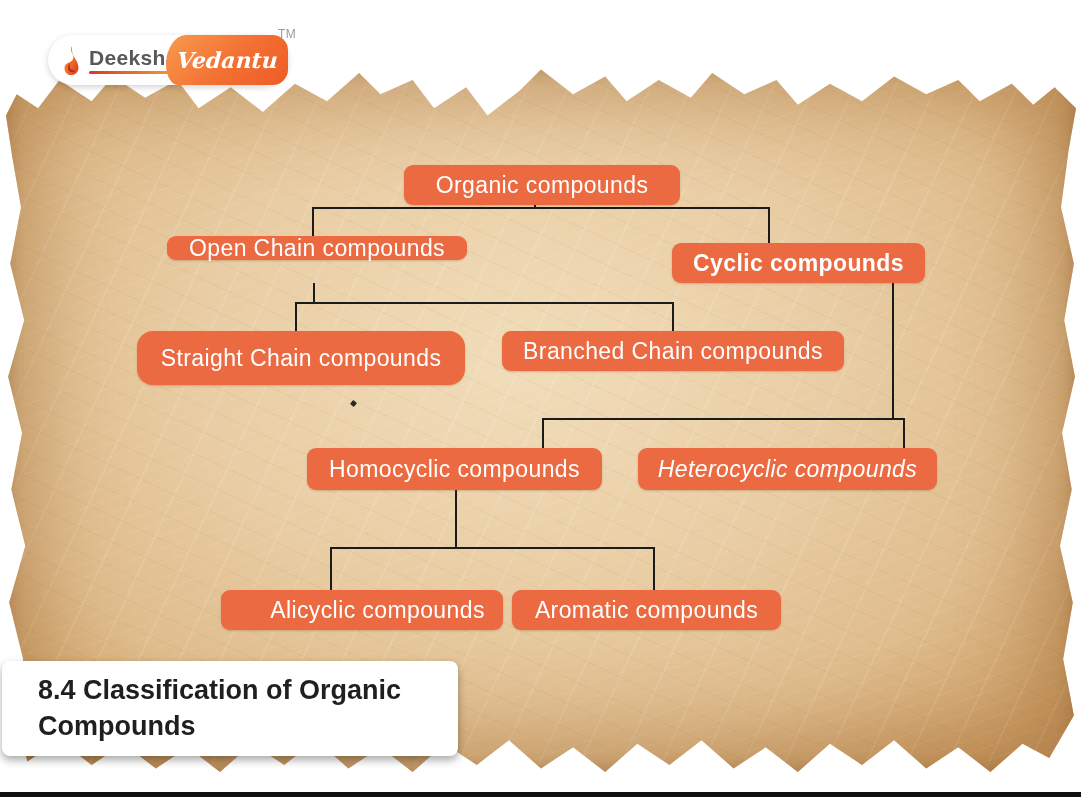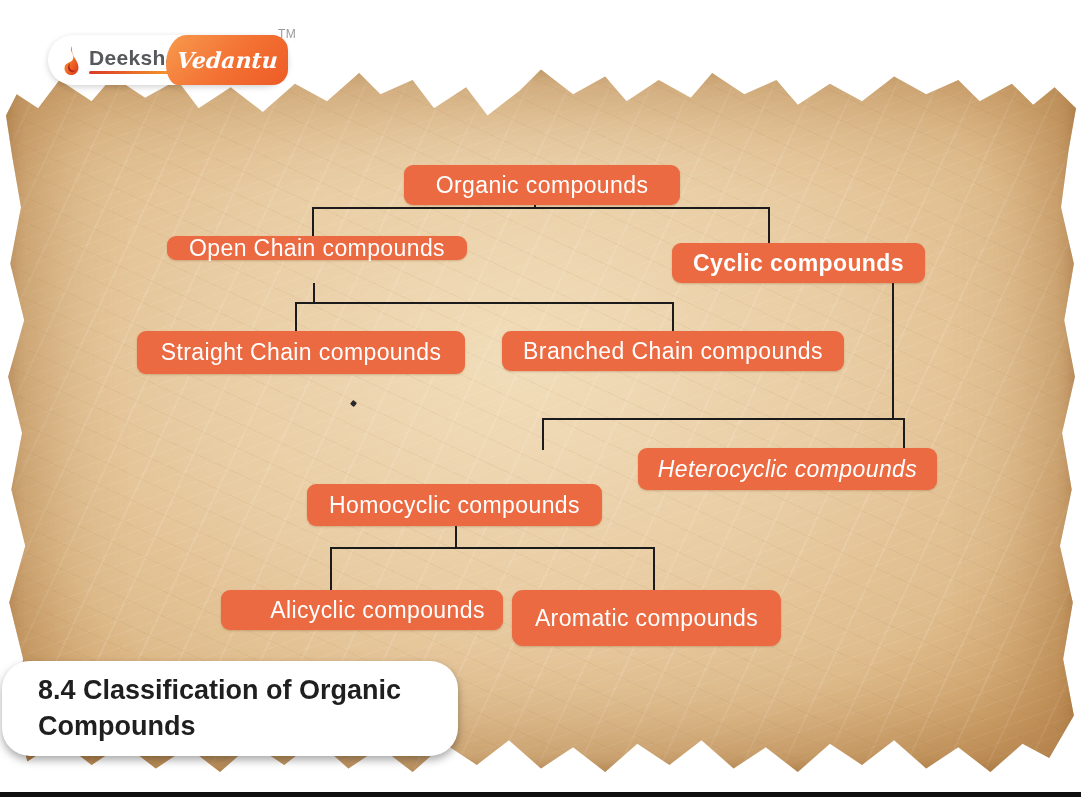--- a/index.html
+++ b/index.html
@@ -58,21 +58,21 @@
         background:linear-gradient(135deg,#f79a4e 0%,#f37032 55%,#ed5c26 100%);
         border-radius:34px 26px 26px 20px / 50px 26px 26px 34px;
         display:flex;align-items:center;justify-content:center;}
   .logo .vedantu{color:#ffffff;font-family:"DejaVu Serif", serif;font-style:italic;
         font-weight:bold;font-size:22px;transform:skewX(-4deg);}
   .tm{position:absolute;left:278px;top:27px;font-size:12px;color:#9a9a9a;letter-spacing:.5px;}
 
   
   .caption{
     position:absolute;left:2px;top:661px;width:456px;height:95px;background:#ffffff;
-    border-radius:28px;box-shadow:0 4px 8px rgba(0,0,0,0.35);
+    border-radius:8px;box-shadow:0 4px 8px rgba(0,0,0,0.35);
     display:flex;align-items:center;box-sizing:border-box;padding:0 30px 0 36px;
   }
   .caption-text{font-size:27px;font-weight:bold;color:#1f1f1f;line-height:1.3;}
 
   
   .footer-bar{position:absolute;left:0;top:792px;width:1081px;height:5px;background:#101010;}
 </style>
 </head>
 <body>
 
@@ -98,31 +98,31 @@
   <div class="line" style="left:653px;top:547px;width:2px;height:45px;"></div>
 
   <div class="speck"></div>
 
   <div class="node" style="left:404px;top:127px;width:276px;height:40px;margin-top:38px;">Organic compounds</div>
 
   <div class="node" style="left:167px;top:236px;width:300px;height:24px;">Open Chain compounds</div>
 
   <div class="node" style="left:672px;top:243px;width:253px;height:40px;font-weight:bold;">Cyclic compounds</div>
 
-  <div class="node" style="left:137px;top:331px;width:328px;height:43px;">Straight Chain compounds</div>
+  <div class="node" style="left:137px;top:331px;width:328px;height:54px;border-radius:16px;">Straight Chain compounds</div>
 
   <div class="node" style="left:502px;top:331px;width:342px;height:40px;">Branched Chain compounds</div>
 
-  <div class="node" style="left:307px;top:448px;width:295px;height:42px;margin-top:36px;">Homocyclic compounds</div>
+  <div class="node" style="left:307px;top:448px;width:295px;height:42px;">Homocyclic compounds</div>
 
   <div class="node" style="left:638px;top:448px;width:299px;height:42px;font-style:italic;">Heterocyclic compounds</div>
 
   <div class="node" style="left:221px;top:590px;width:251px;height:40px;padding-left:31px;">Alicyclic compounds</div>
 
-  <div class="node" style="left:512px;top:590px;width:269px;height:56px;border-radius:11px;">Aromatic compounds</div>
+  <div class="node" style="left:512px;top:590px;width:269px;height:40px;">Aromatic compounds</div>
 
   <div class="logo">
     <svg class="flame" viewBox="0 0 24 34">
       <defs>
         <linearGradient id="fg" x1="0" y1="0" x2="1" y2="1">
           <stop offset="0" stop-color="#f7a12b"></stop>
           <stop offset="0.55" stop-color="#ef6a25"></stop>
           <stop offset="1" stop-color="#d9331f"></stop>
         </linearGradient>
       </defs>

